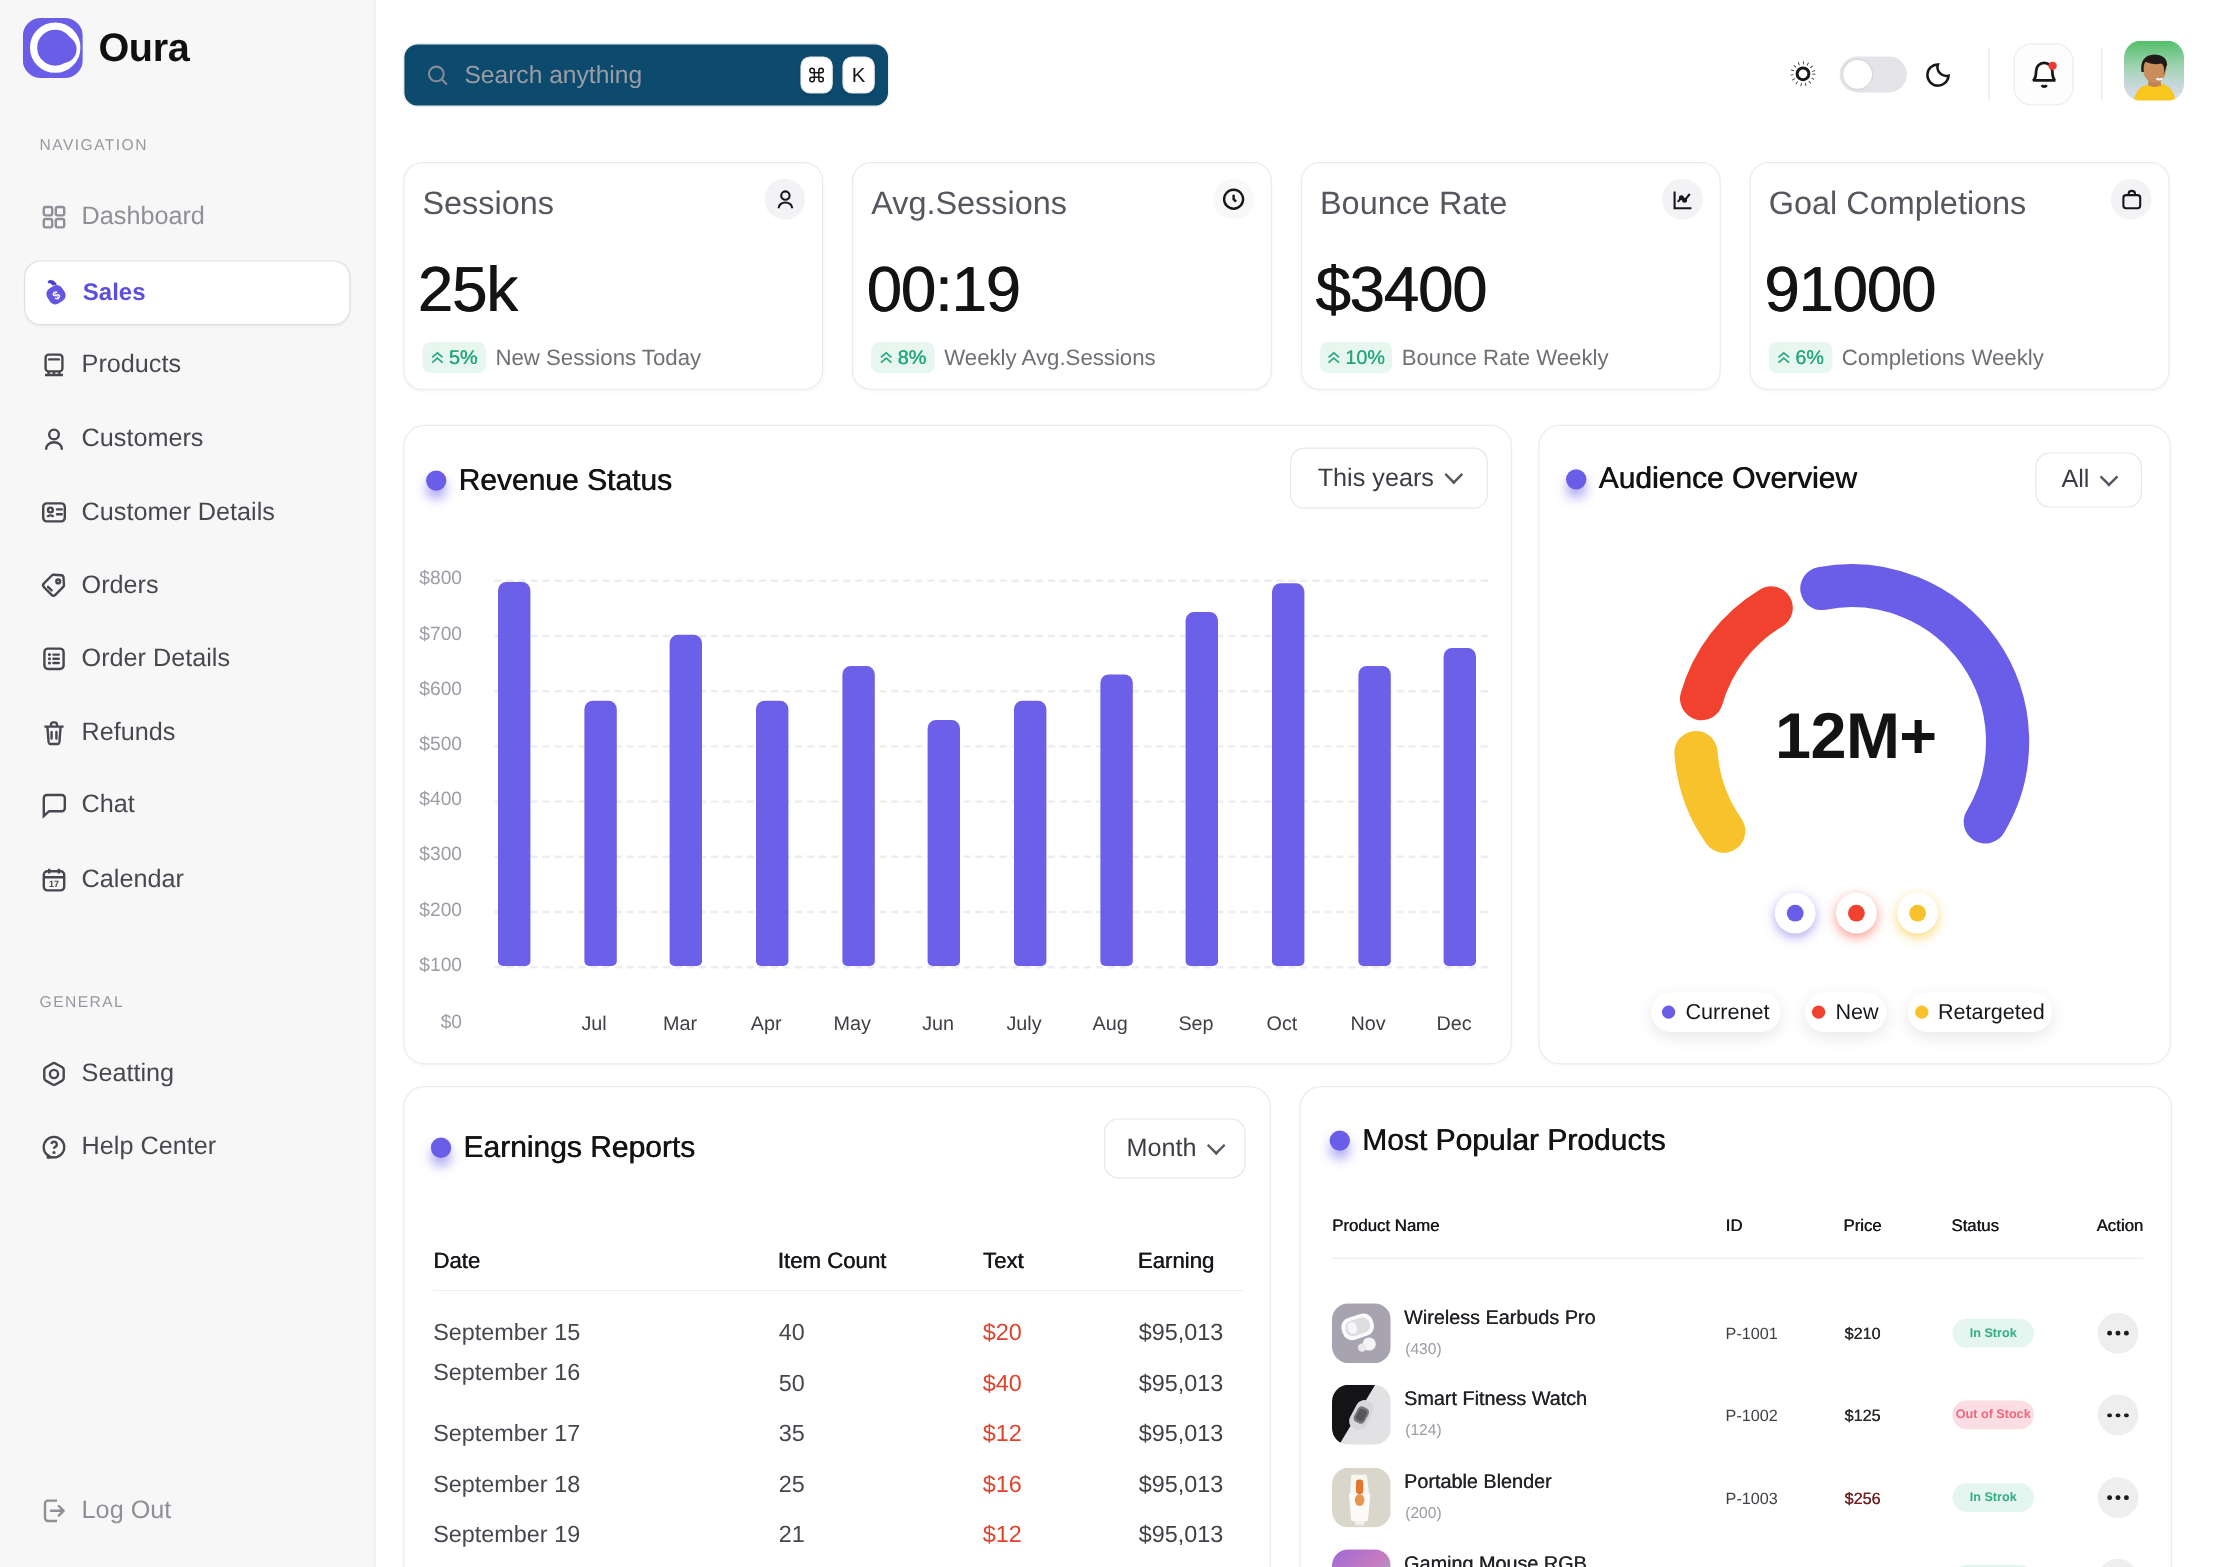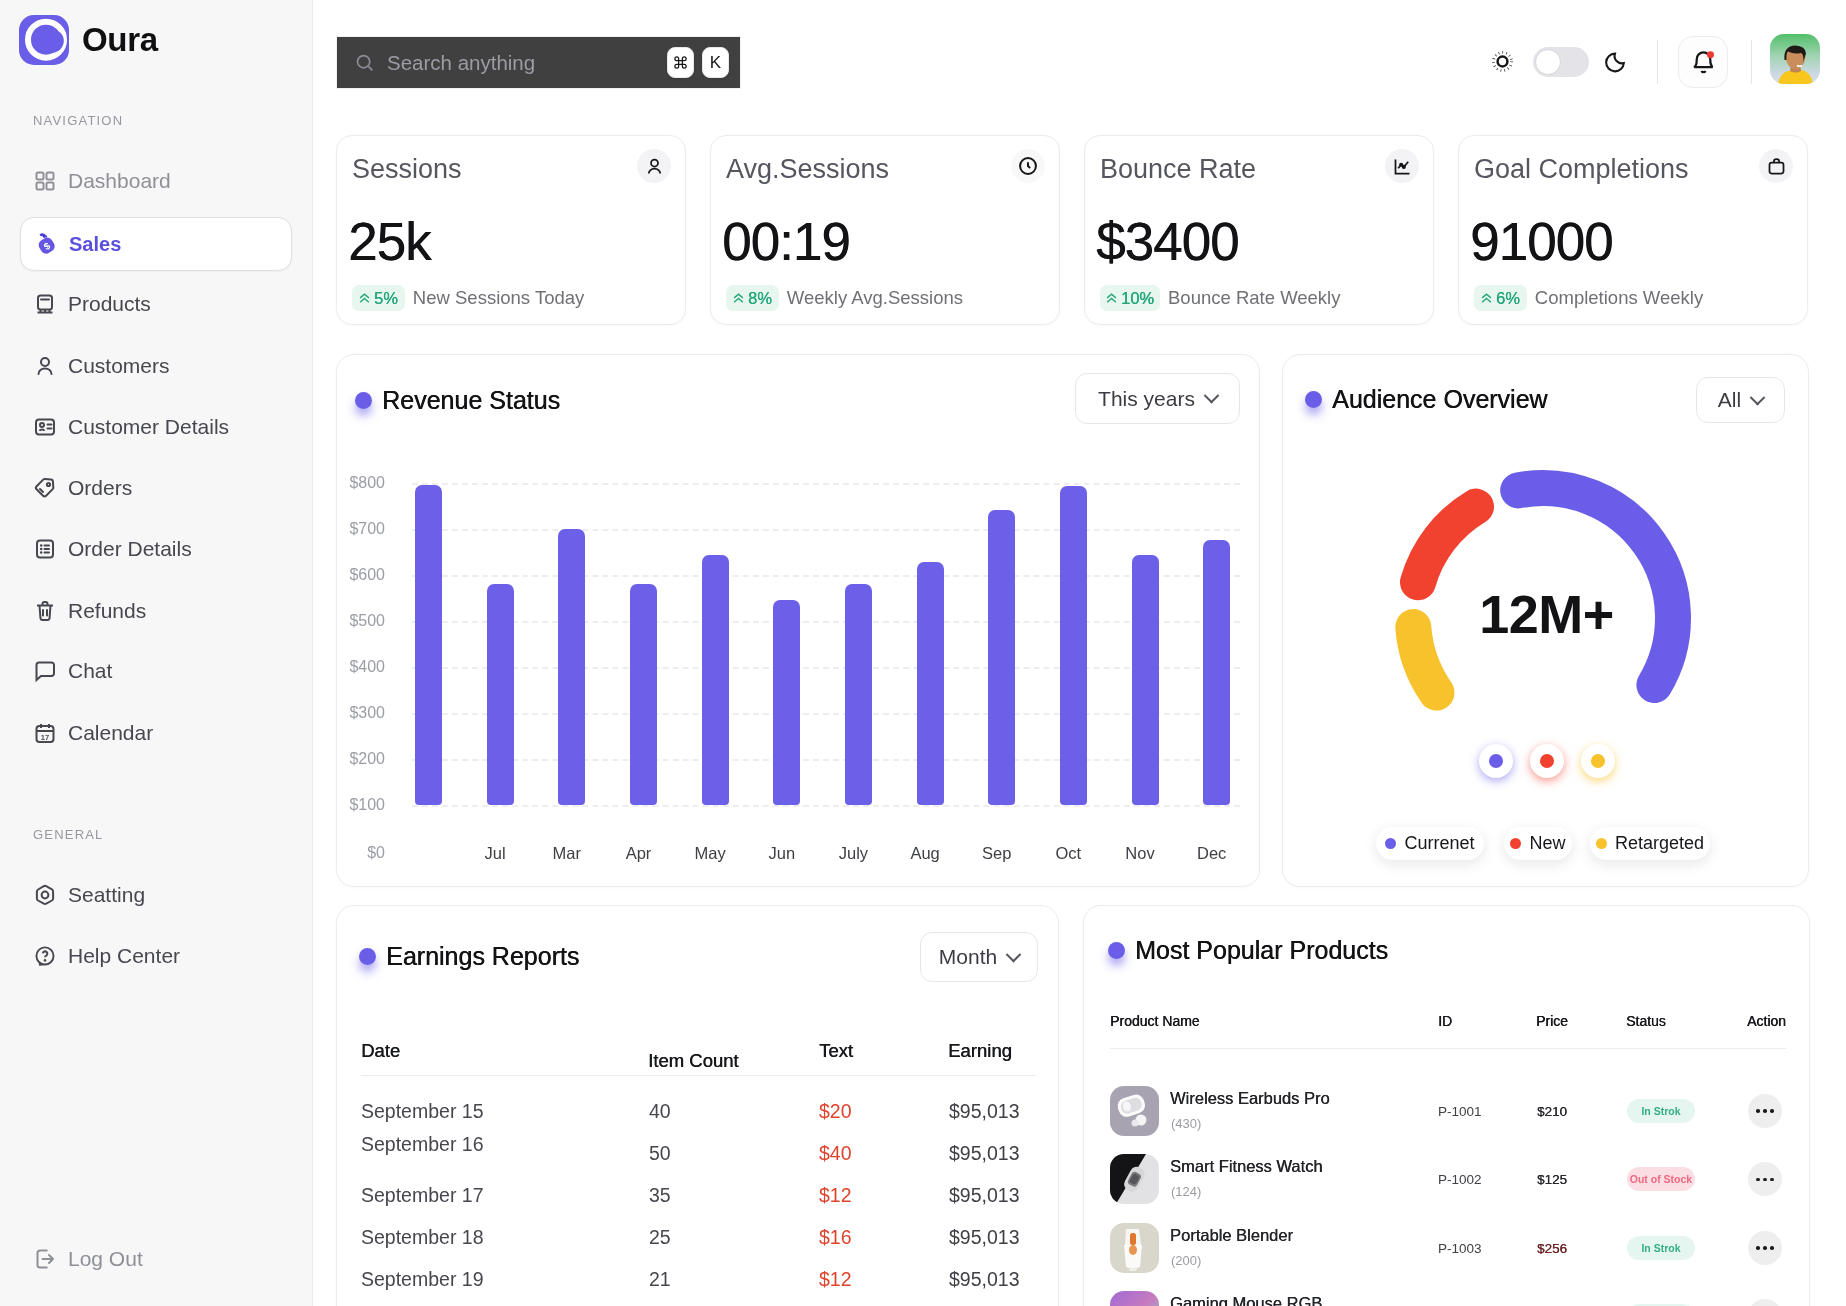--- a/index.html
+++ b/index.html
@@ -11,21 +11,21 @@
   background:#f7f7f8; border-right:1px solid #ebebee; }
 #logo-text { position:absolute; left:82px; top:20px; font-size:33px; font-weight:bold; color:#101012; line-height:40px; letter-spacing:-0.3px;}
 #nav-label { position:absolute; left:33px; top:113px; font-size:13px; color:#97979f; letter-spacing:1.2px; }
 .mi { position:absolute; left:33px; width:260px; height:32px; display:flex; align-items:center; gap:11px; color:#47484f; font-size:21px; }
 .mi svg { flex:0 0 auto; }
 .mi.dim { color:#8f9097; }
 #sales-btn { position:absolute; left:20px; top:217px; width:272px; height:54px; background:#fff; border:1px solid #dfdfe4; border-radius:14px; box-shadow:0 1px 2px rgba(0,0,0,0.04); display:flex; align-items:center; gap:10px; padding-left:12px; color:#5b50dd; font-size:20px; font-weight:bold; }
 #gen-label { position:absolute; left:33px; top:827px; font-size:13px; color:#97979f; letter-spacing:1.2px; }
 #logout { position:absolute; left:33px; top:1243px; width:260px; height:32px; display:flex; align-items:center; gap:11px; color:#8f9097; font-size:21px; }
 
-#search { position:absolute; left:336px; top:36px; width:405px; height:53px; background:#404040; border:1px solid #f0f0f2; border-radius:0; display:flex; align-items:center; padding:0 11px 0 17px; }
+#search { position:absolute; left:336px; top:36px; width:405px; height:53px; background:#0c4a6e; border:1px solid #f0f0f2; border-radius:12px; display:flex; align-items:center; padding:0 11px 0 17px; }
 #search .ph { color:#9b9ca4; font-size:20.5px; margin-left:12px; flex:1; }
 .keycap { width:27px; height:31px; background:#fff; border:1px solid #e8e8ec; border-radius:8px; box-shadow:0 2px 3px rgba(0,0,0,0.06); display:flex; align-items:center; justify-content:center; font-size:18px; color:#17171a; margin-left:8px; }
 #toggle { position:absolute; left:1533px; top:47px; width:56px; height:30px; background:#e4e4e8; border-radius:15px; }
 #toggle .knob { position:absolute; left:2px; top:2px; width:26px; height:26px; background:#fff; border:1px solid #d6d6db; border-radius:50%; }
 .vdiv { position:absolute; top:40px; width:1px; height:44px; background:#e7e7ea; }
 #bell-btn { position:absolute; left:1678px; top:36px; width:50px; height:52px; background:#fdfdfd; border:1px solid #ececef; border-radius:15px; display:flex; align-items:center; justify-content:center; }
 #avatar { position:absolute; left:1770px; top:34px; width:50px; height:50px; border-radius:14px; overflow:hidden; }
 
 .card { position:absolute; top:135px; width:350px; height:190px; background:#fff; border:1px solid #ececf0; border-radius:16px; box-shadow:0 1px 3px rgba(16,16,20,0.03); }
 .card .t { position:absolute; left:15px; top:18px; font-size:27px; color:#55565e; }
@@ -375,21 +375,21 @@
     </div>
   <div class="abs lgp" style="left:93px; width:108px;"><i style="background:#6a5ee8;"></i>Currenet</div>
   <div class="abs lgp" style="left:221px; width:68px;"><i style="background:#f0422e;"></i>New</div>
   <div class="abs lgp" style="left:307px; width:120px;"><i style="background:#f7c22b;"></i>Retargeted</div>
 </div>
 
 <div class="panel" id="earn">
   <div class="ptitle" style="left:22px; top:33px;"><div class="pdot"></div>Earnings Reports</div>
   <div class="dd" style="left:583px; top:26px; width:118px; height:50px;">Month<div class="chev"></div></div>
   <div class="eh" style="left:24px; top:134px;">Date</div>
-  <div class="eh" style="left:311px; top:134px;margin-top:10px;">Item Count</div>
+  <div class="eh" style="left:311px; top:134px;">Item Count</div>
   <div class="eh" style="left:482px; top:134px;">Text</div>
   <div class="eh" style="left:611px; top:134px;">Earning</div>
   <div style="position:absolute; left:24px; top:169px; width:675px; border-top:1px solid #ededf0;"></div>
 <div class="ec" style="left:24px; top:194px;">September 15</div>
     <div class="ec" style="left:312px; top:194px;">40</div>
     <div class="ec red" style="left:482px; top:194px;">$20</div>
     <div class="ec dark" style="left:612px; top:194px;">$95,013</div>
     <div class="ec" style="left:24px; top:227px;">September 16</div>
     <div class="ec" style="left:312px; top:236.1px;">50</div>
     <div class="ec red" style="left:482px; top:236.1px;">$40</div>

